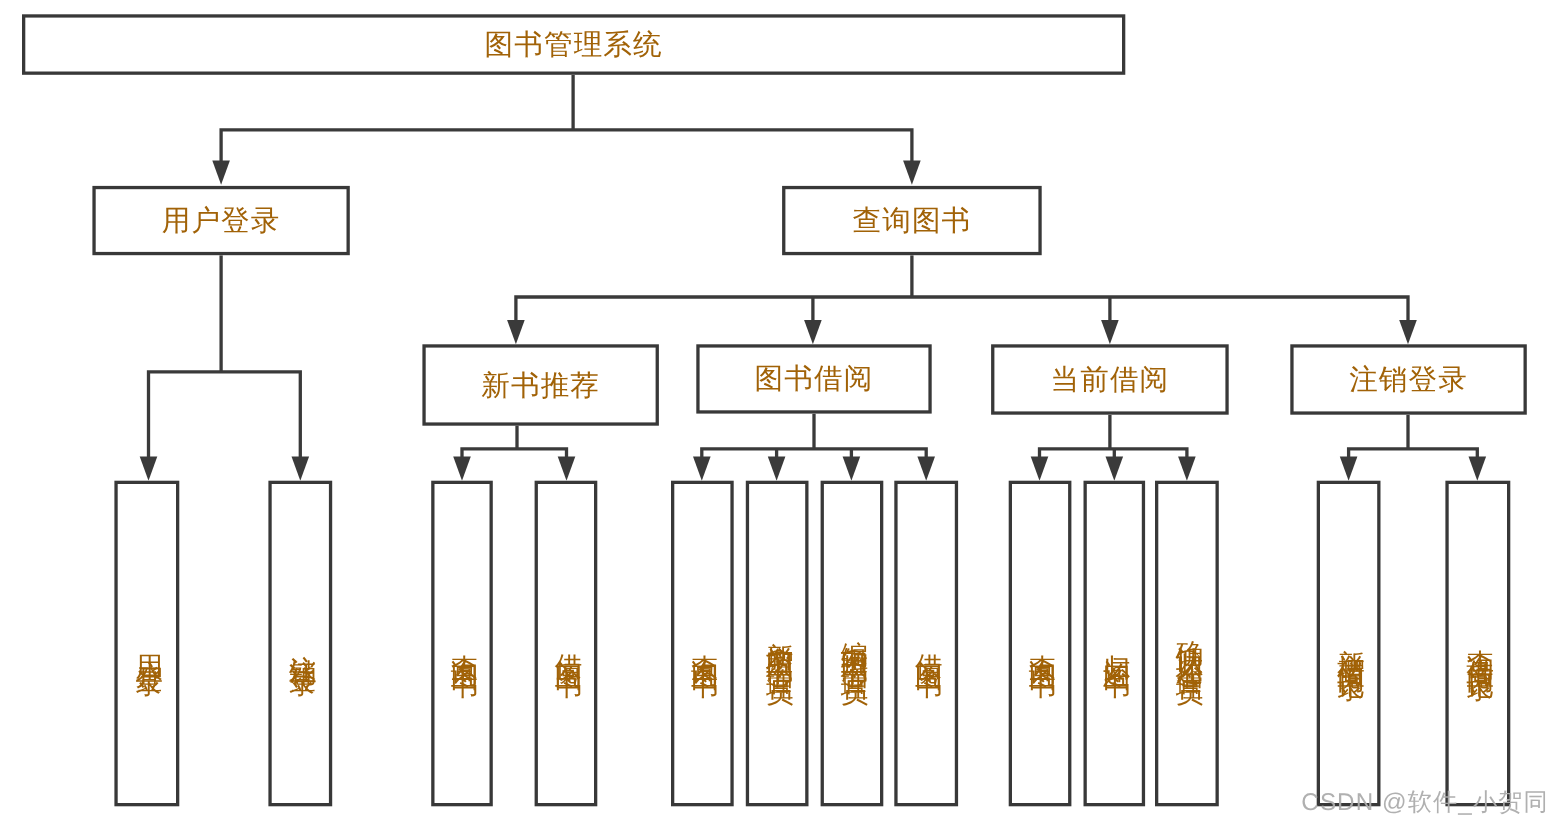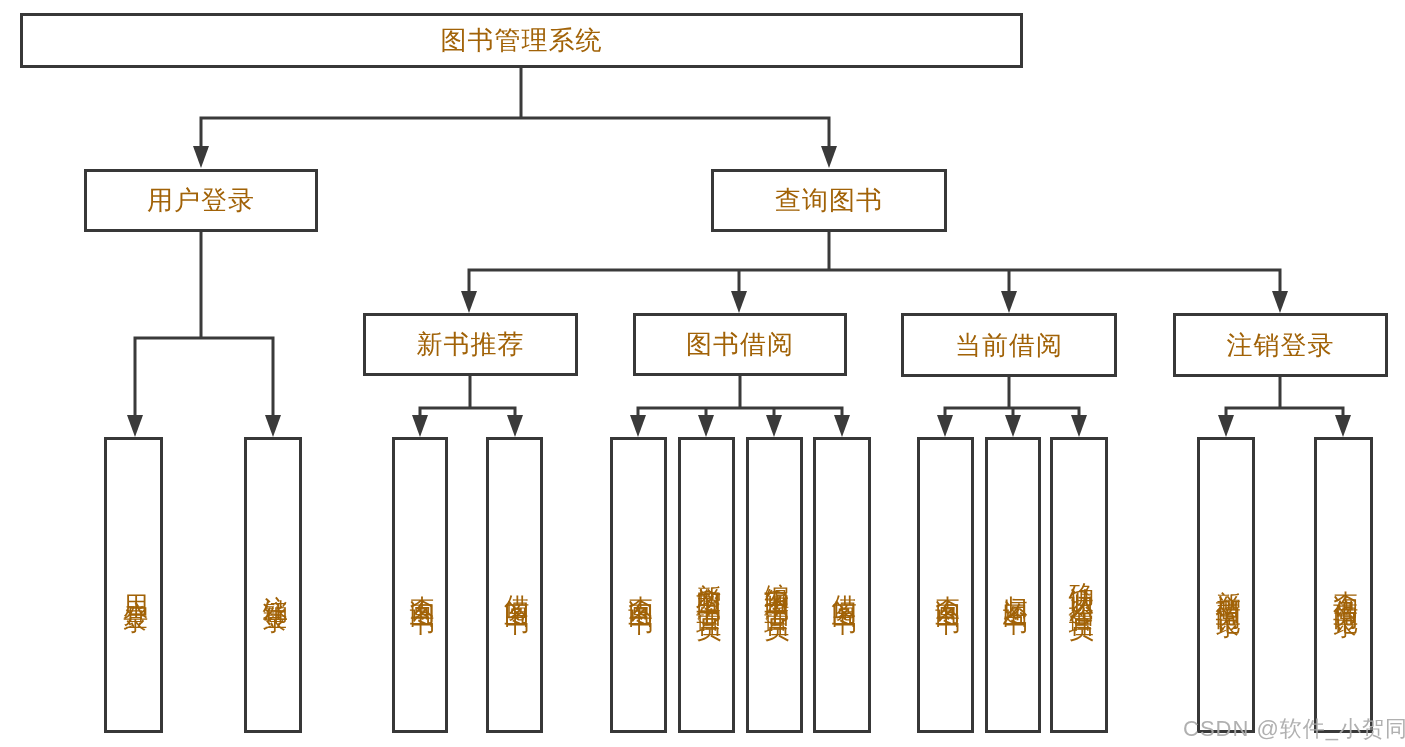--- a/index.html
+++ b/index.html
@@ -98,21 +98,21 @@
     <span>图书管理系统</span>
   </div>
 
   <div class="node hbox" style="left:84px;top:169px;width:234px;height:63px;">
     <span>用户登录</span>
   </div>
   <div class="node hbox" style="left:711px;top:169px;width:236px;height:63px;">
     <span>查询图书</span>
   </div>
 
-  <div class="node hbox" style="left:363px;top:313px;width:215px;height:63px;align-items:center;">
+  <div class="node hbox" style="left:384px;top:313px;width:215px;height:74px;align-items:center;">
     <span>新书推荐</span>
   </div>
   <div class="node hbox" style="left:633px;top:313px;width:214px;height:63px;">
     <span>图书借阅</span>
   </div>
   <div class="node hbox" style="left:901px;top:313px;width:216px;height:64px;text-align:center;">
     <span>当前借阅</span>
   </div>
   <div class="node hbox" style="left:1173px;top:313px;width:215px;height:64px;">
     <span>注销登录</span>

